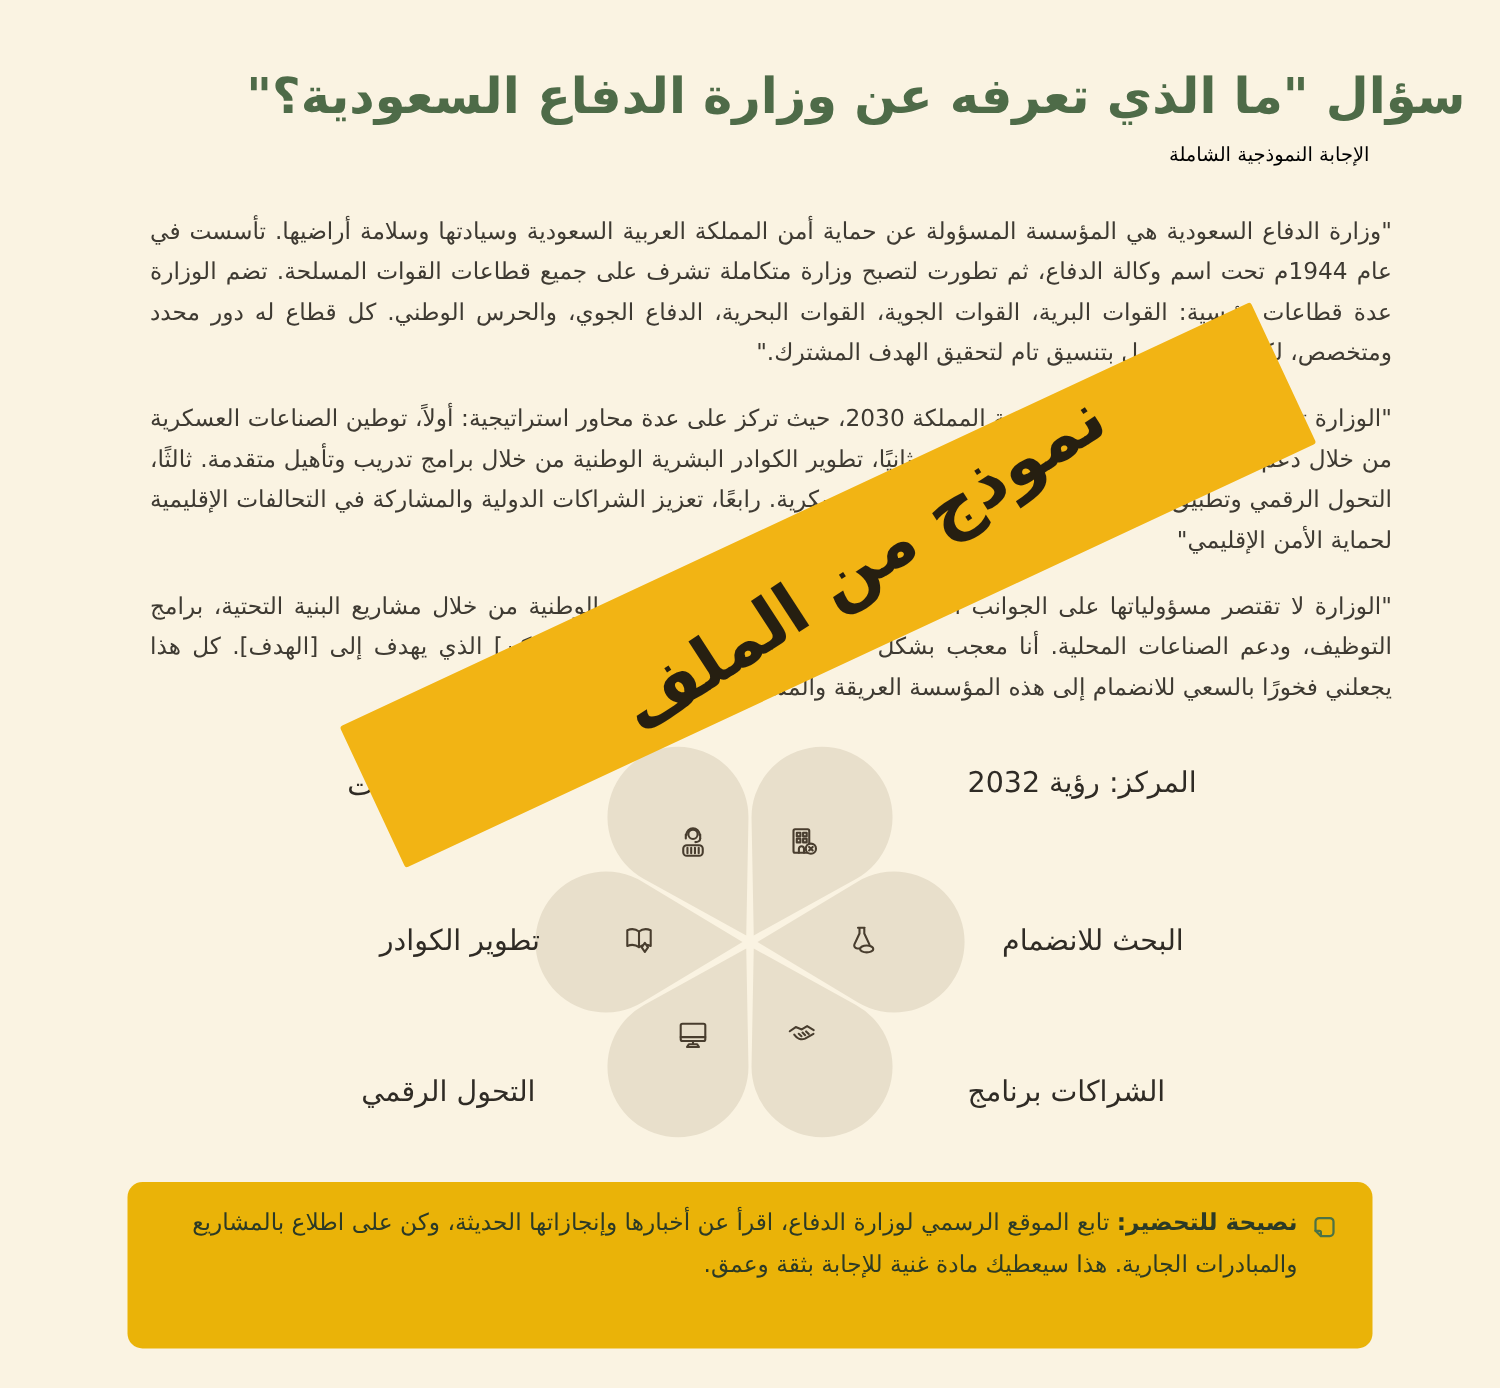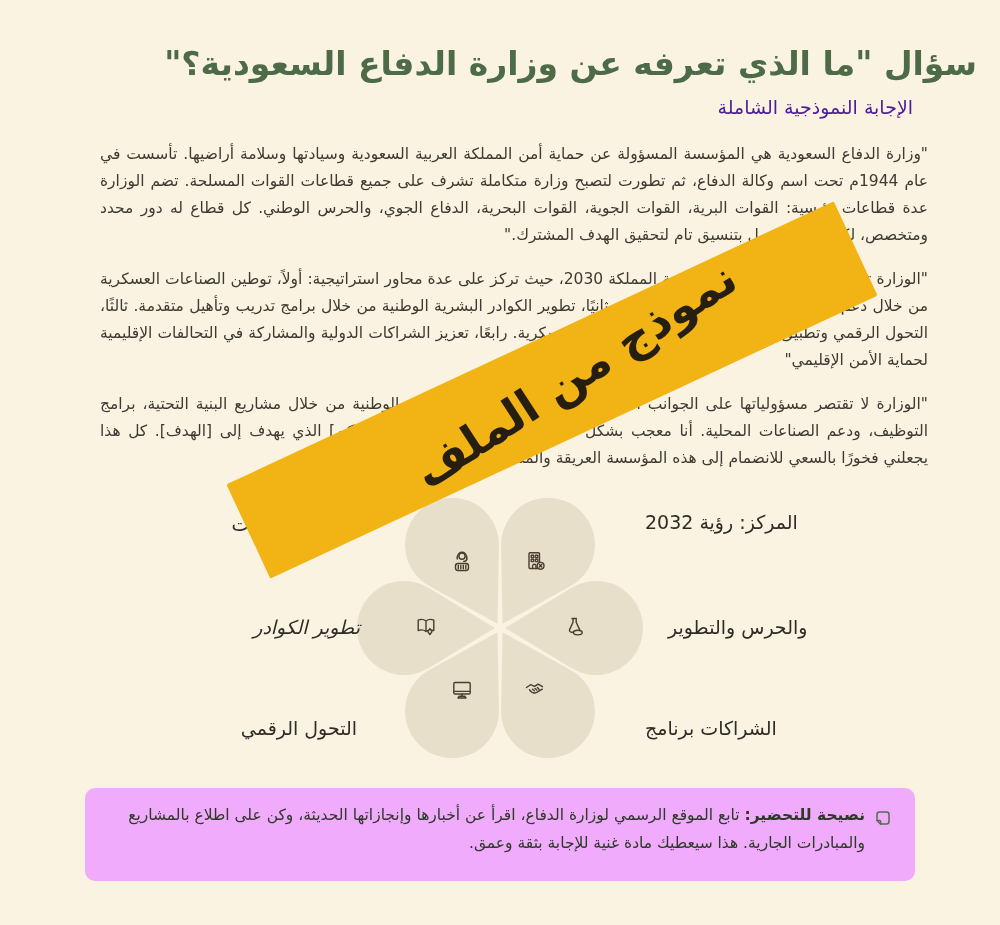--- a/index.html
+++ b/index.html
@@ -8,21 +8,21 @@
     background:#faf3e2;
     font-family:"DejaVu Sans", sans-serif;
     direction:rtl;
   }
   .page-title{
     position:absolute;top:44px;right:23px;margin:0;
     font-size:33px;font-weight:600;color:#4e6b48;white-space:nowrap;
   }
   .page-subtitle{
     position:absolute;top:96px;right:87px;
-    font-size:19px;color:#4c1d95;white-space:nowrap;
+    font-size:13px;color:#000000;white-space:nowrap;
   }
   .body-text{
     position:absolute;top:141px;right:72px;width:828px;
     font-size:15.5px;line-height:27px;color:#3e3a32;text-align:justify;
   }
   .body-text p{margin:0 0 17px 0;}
   
   .flower{position:absolute;left:350px;top:478px;width:300px;height:300px;}
   .petal{fill:#e8dfcb;}
   .petal-icon{position:absolute;width:26px;height:26px;}
@@ -33,37 +33,37 @@
   .icon-flask{left:561px;top:614px;}
   .icon-monitor{left:449px;top:677px;}
   .icon-handshake{left:523px;top:677px;}
   .petal-label{
     position:absolute;font-size:19px;color:#2f2b25;white-space:nowrap;
   }
   .lbl-center{left:645px;top:511px;}
   .lbl-rnd{left:668px;top:616px;}
   .lbl-intl{left:645px;top:717px;}
   .lbl-local{right:638px;top:513px;}
-  .lbl-cadre{right:640px;top:616px;font-style:italic;}
+  .lbl-cadre{right:640px;top:616px;}
   .lbl-digital{right:643px;top:717px;}
   
   .watermark{
     position:absolute;left:217px;top:338px;width:670px;height:104px;
     background:#f2b414;transform:rotate(-25deg);transform-origin:center;
     display:flex;align-items:center;justify-content:center;
     z-index:30;border-radius:2px;
   }
   .watermark-text{
     font-size:46px;font-weight:bold;color:#261f11;white-space:nowrap;
     transform:translate(28px,-4px) rotate(-8deg);
   }
   
   .tip-box{
-    position:absolute;left:85px;top:788px;width:830px;height:93px;
-    background:#f0abfc;border-radius:10px;box-sizing:border-box;
+    position:absolute;left:85px;top:788px;width:830px;height:111px;
+    background:#eab308;border-radius:10px;box-sizing:border-box;
   }
   .tip-icon{position:absolute;top:20px;right:22px;width:20px;height:20px;}
   .tip-icon svg{width:20px;height:20px;stroke:#4c7245;fill:none;stroke-width:1.5;stroke-linecap:round;stroke-linejoin:round;}
   .tip-content{
     position:absolute;top:13px;right:50px;left:28px;
     font-size:15.5px;line-height:28px;color:#2c3a26;text-align:right;
   }
   .tip-lead{font-weight:bold;}
 </style>
 </head>
@@ -132,21 +132,21 @@
 </span>
 <span class="petal-icon icon-handshake">
   <svg viewBox="0 0 26 26">
       <path d="M3.5,10.5 l4,-2.8 4,1.6 3.6,-2.2 4.4,2.6"></path>
       <path d="M6.5,12.8 c1.8,2.6 4.6,3.8 7.2,2.6 l5.6,-3.2"></path>
       <path d="M9.5,12.2 l1.8,1.6 M12,11.4 l1.8,1.7 M14.4,10.6 l1.8,1.8"></path>
     </svg>
 </span>
 
 <div class="petal-label lbl-center">المركز: رؤية 2032</div>
-<div class="petal-label lbl-rnd">والحرس والتطوير</div>
+<div class="petal-label lbl-rnd">البحث للانضمام</div>
 <div class="petal-label lbl-intl">الشراكات برنامج</div>
 <div class="petal-label lbl-local">توطين الصناعات</div>
 <div class="petal-label lbl-cadre">تطوير الكوادر</div>
 <div class="petal-label lbl-digital">التحول الرقمي</div>
 
 <div class="watermark">
   <span class="watermark-text">نموذج من الملف</span>
 </div>
 
 <div class="tip-box">

